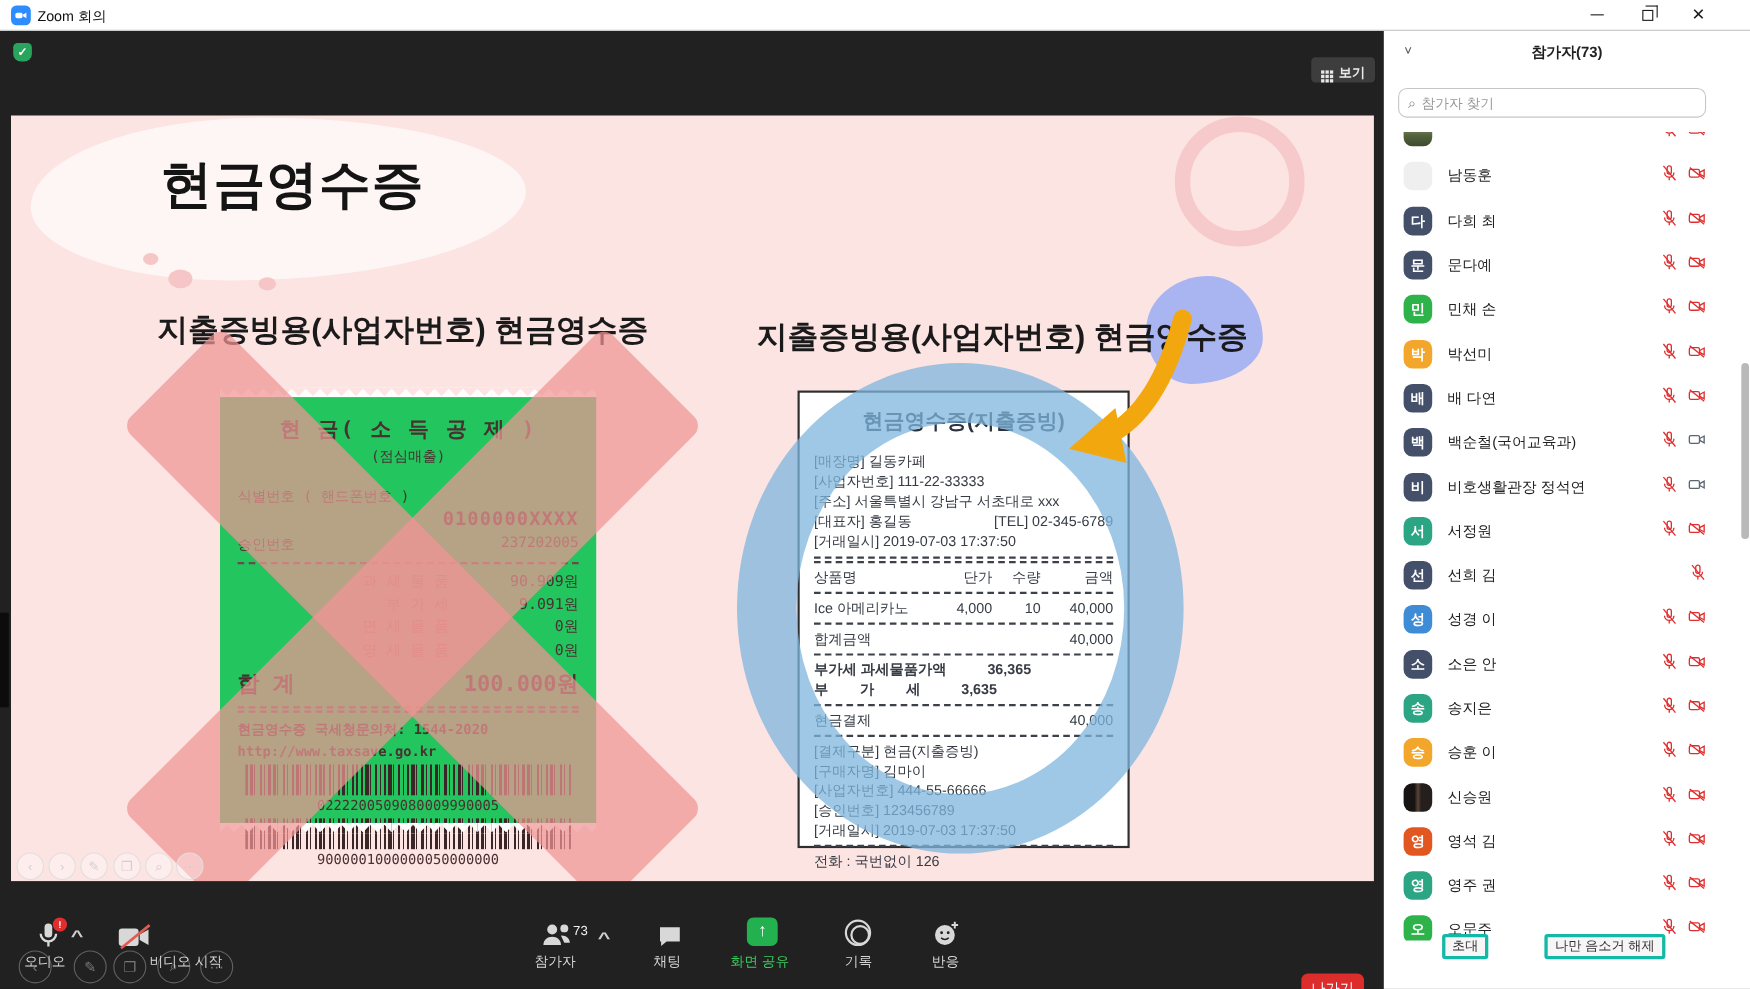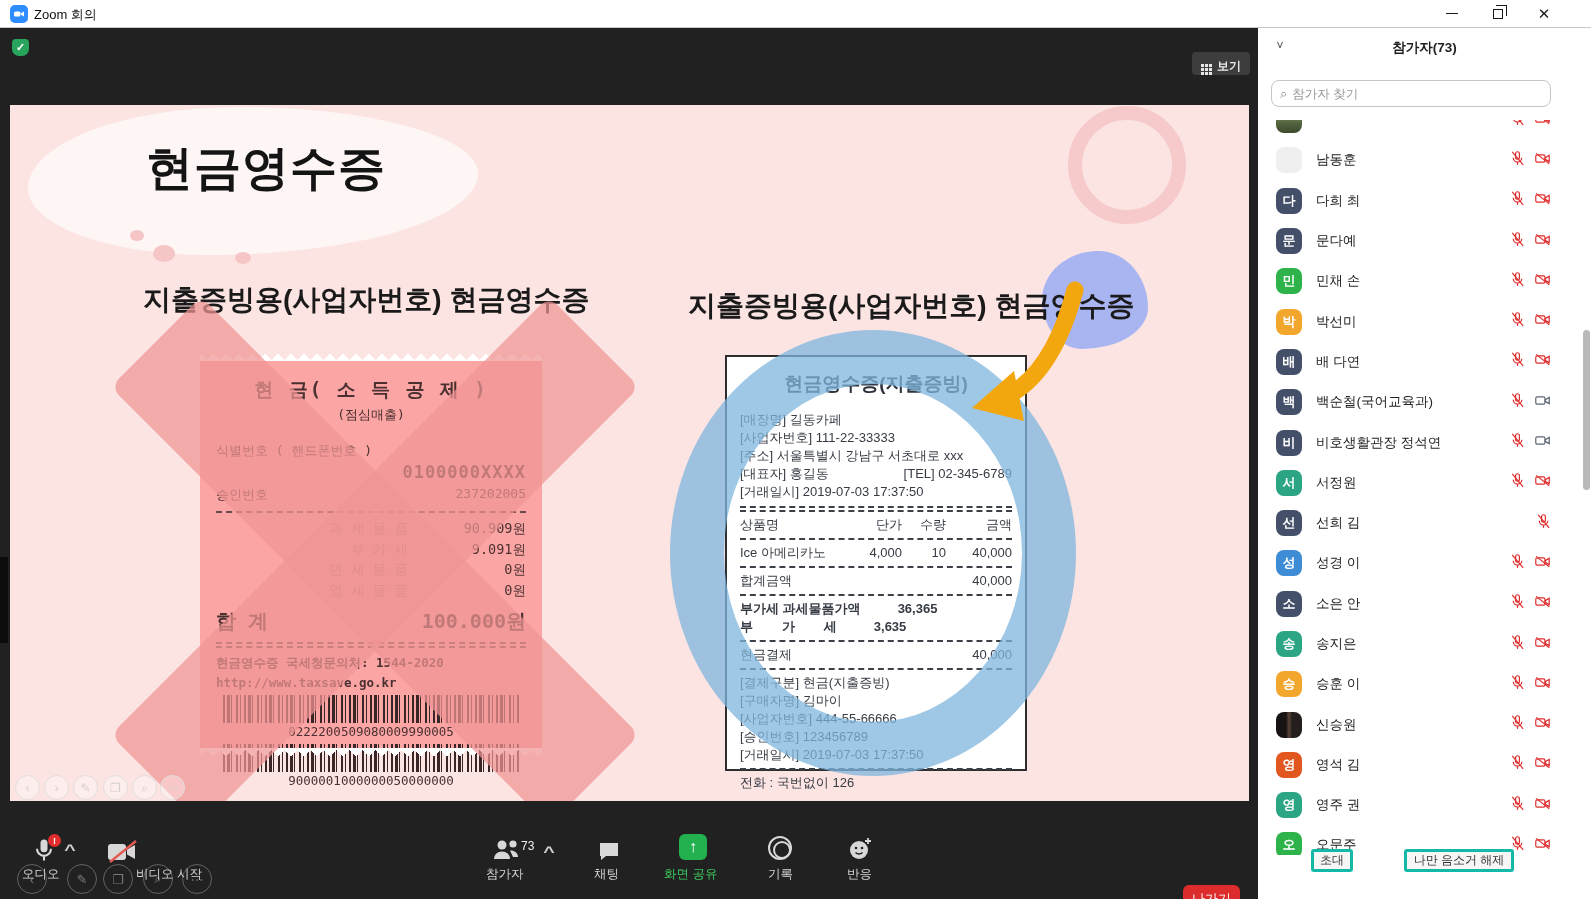--- a/index.html
+++ b/index.html
@@ -35,21 +35,21 @@
   .heading { position:absolute; font-size:28px; font-weight:800; color:#1a1a1a; white-space:nowrap; }
   .ring-pink { position:absolute; left:1058px; top:1px; width:118px; height:118px; border-radius:50%; border:14px solid #f6caca; }
   .blob-purple { position:absolute; left:1032px; top:146px; width:106px; height:98px; background:#a9b5f1; border-radius:53% 47% 62% 38% / 50% 58% 42% 50%; }
 
   
   .receipt-l { position:absolute; left:190px; top:247px; width:342px; height:406px; font-family:"DejaVu Sans Mono", monospace; color:#4a3030; }
   .rl-teeth-top { position:absolute; left:0; top:0; right:0; height:10px;
       background:linear-gradient(45deg,#fff 6px,transparent 0) 0 0/13px 10px repeat-x, linear-gradient(-45deg,#fff 6px,transparent 0) 0 0/13px 10px repeat-x; }
   .rl-teeth-bot { position:absolute; left:0; bottom:0; right:0; height:10px;
       background:linear-gradient(135deg,#fff 6px,transparent 0) 0 0/13px 10px repeat-x, linear-gradient(-135deg,#fff 6px,transparent 0) 0 0/13px 10px repeat-x; }
-  .rl-body { position:absolute; left:0; top:9px; right:0; bottom:9px; background:#fca5a5; padding:16px 16px 0 16px; }
+  .rl-body { position:absolute; left:0; top:9px; right:0; bottom:9px; background:#22c55e; padding:16px 16px 0 16px; }
   .rl-title { text-align:center; font-size:19px; font-weight:bold; letter-spacing:2px; }
   .rl-sub { text-align:center; font-size:13px; margin-top:3px; }
   .rl-line { display:flex; justify-content:space-between; font-size:13px; margin-top:4px; }
   .rl-id-label { font-size:13px; margin-top:18px; }
   .rl-id-value { text-align:right; font-size:17px; font-weight:bold; letter-spacing:1px; margin-top:2px; }
   .rl-dash { border-top:2px dashed #6b4a4a; margin:7px 0; }
   .rl-row { display:flex; justify-content:flex-end; gap:26px; font-size:13.5px; margin-top:2.5px; }
   .rl-row .v { width:92px; text-align:right; }
   .rl-total { display:flex; justify-content:space-between; font-size:20px; font-weight:bold; margin-top:8px; }
   .rl-small { font-size:12.5px; font-weight:bold; margin-top:3px; letter-spacing:0; }

